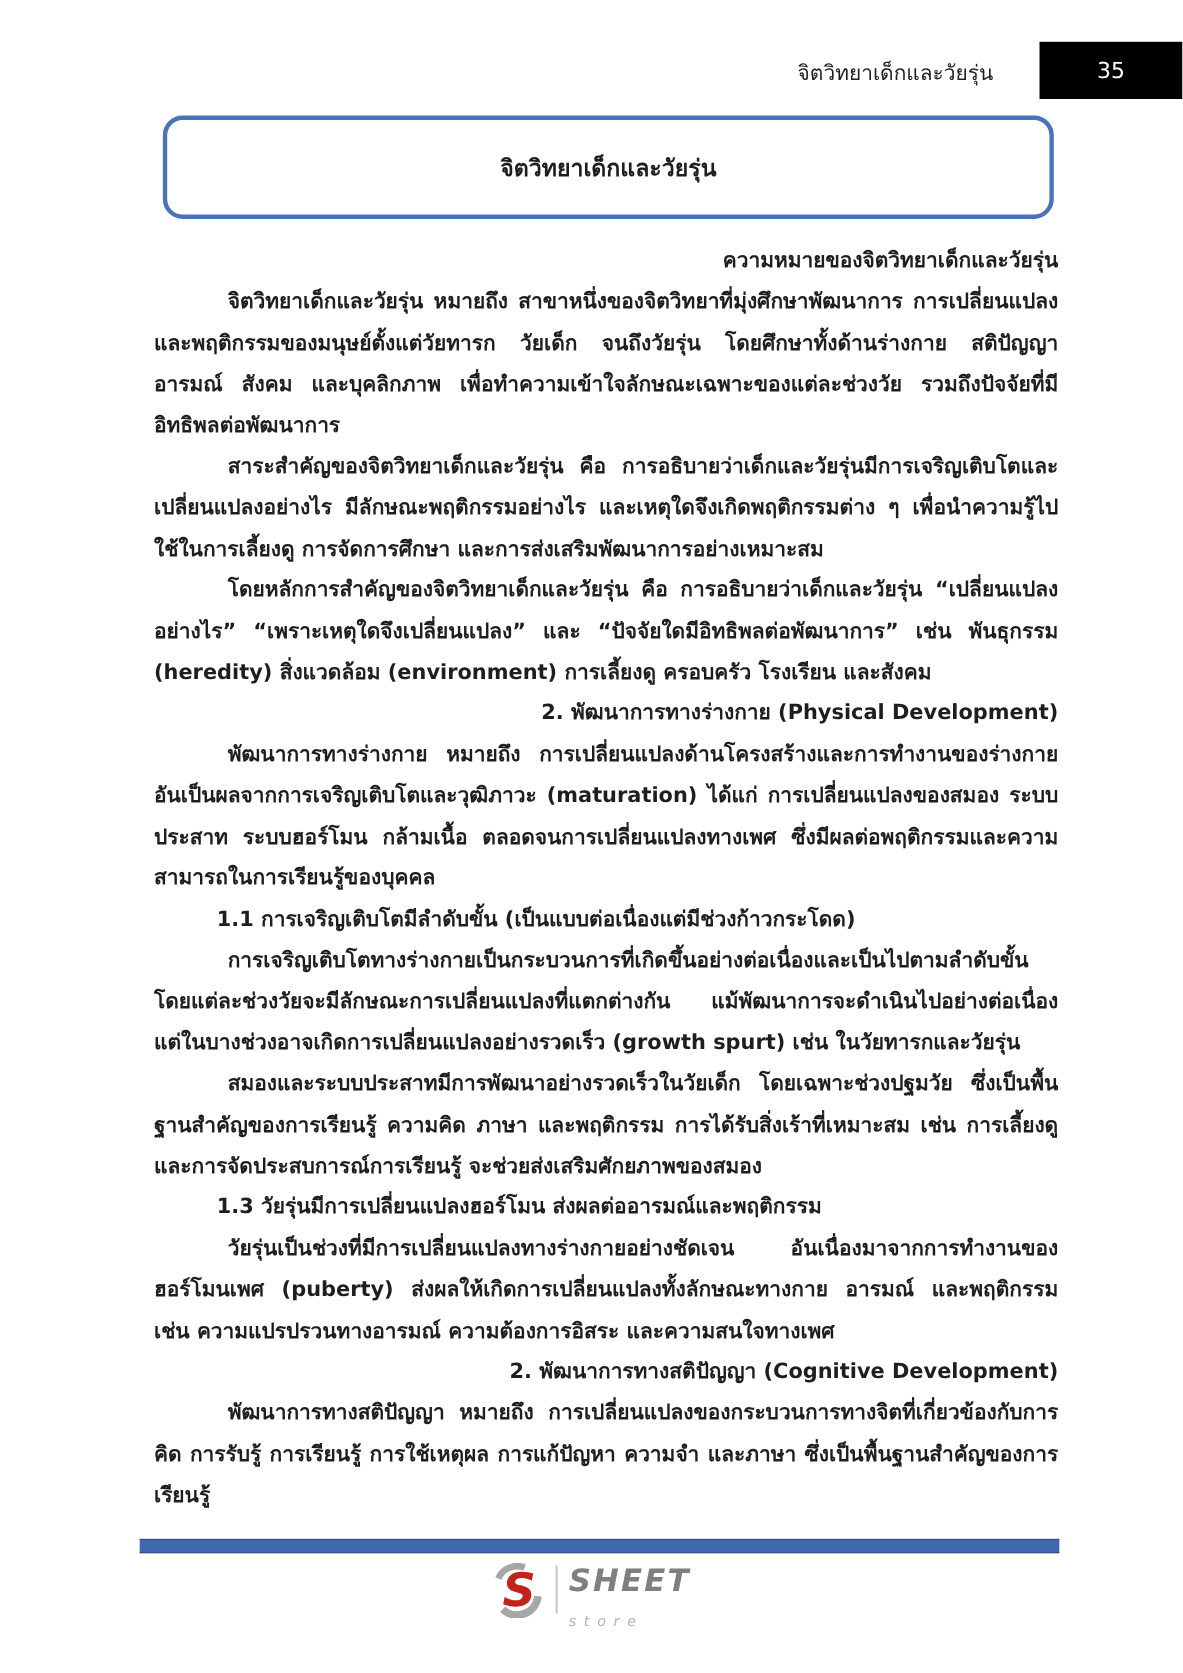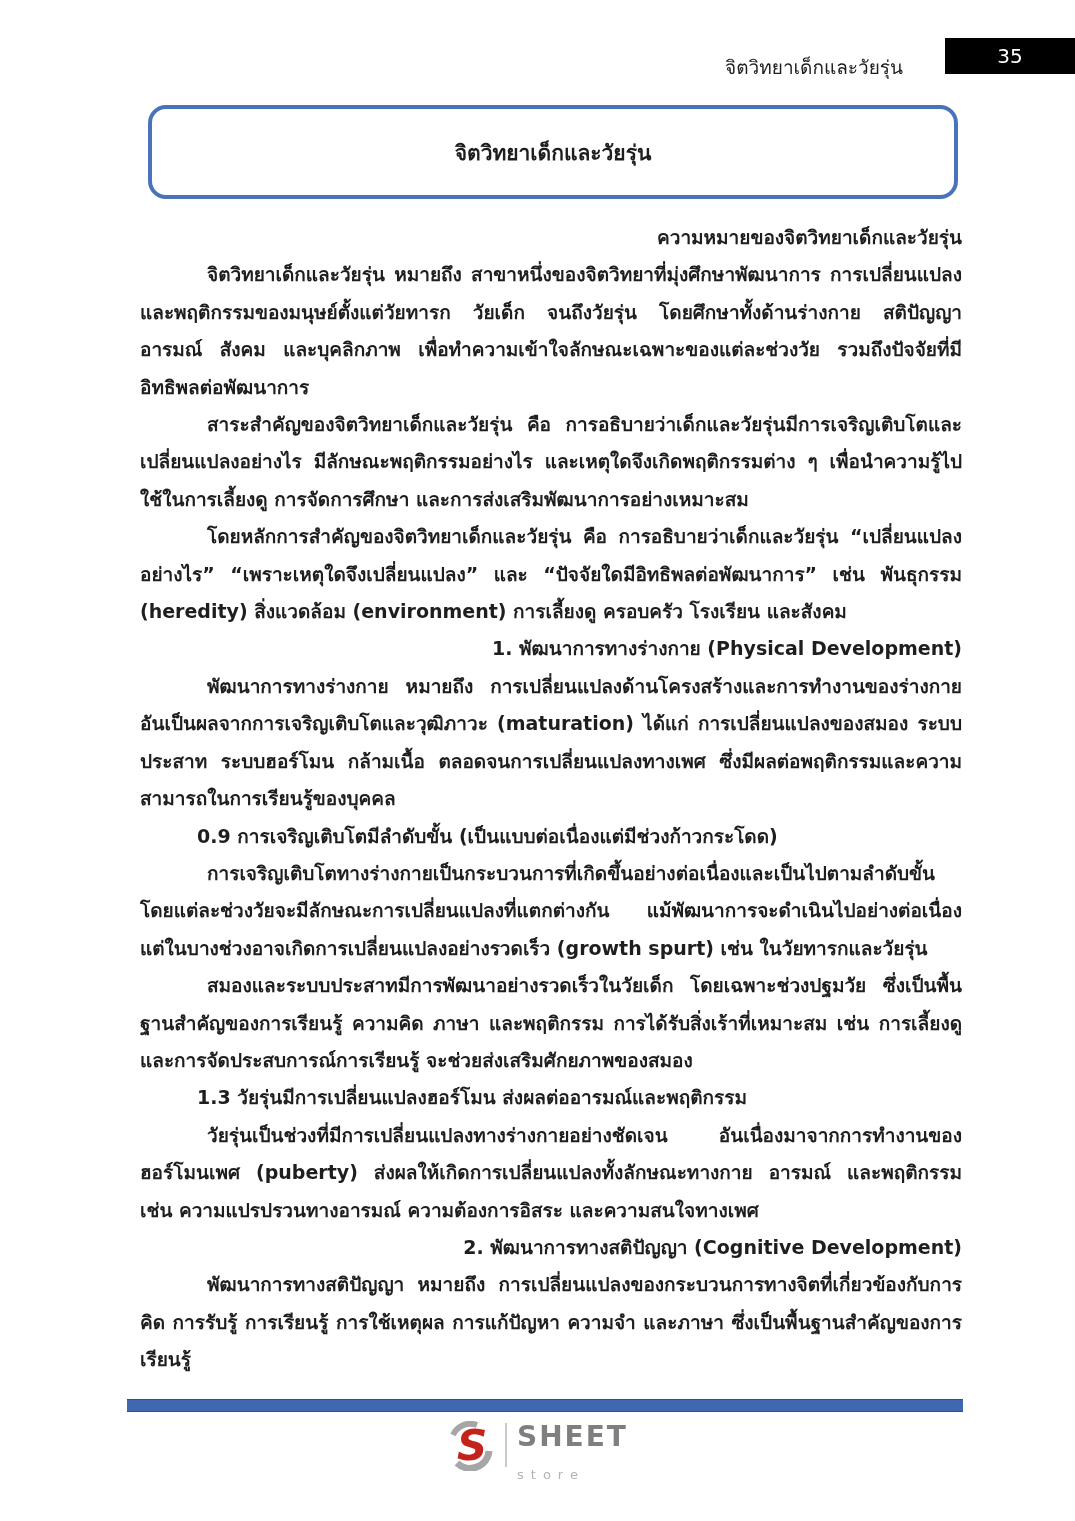--- a/index.html
+++ b/index.html
@@ -8,21 +8,21 @@
     font-family:"DejaVu Sans",sans-serif;color:#1e1e1e;
     -webkit-font-smoothing:antialiased;
   }
   .page{position:absolute;inset:0;width:1075px;height:1521px;background:#fff;overflow:hidden;}
 
   
   .running-title{
     position:absolute;top:52px;right:172px;font-size:19px;line-height:30px;color:#1e1e1e;
   }
   .page-number-box{
-    position:absolute;top:38px;left:945px;width:130px;height:36px;
+    position:absolute;top:38px;left:945px;width:130px;height:52px;
     background:var(--page-box-bg,#000);color:var(--page-box-text,#fff);
     display:flex;align-items:center;justify-content:center;font-size:20px;text-align:center;
   }
 
   
   .title-box{
     position:absolute;left:148px;top:105px;width:802px;height:86px;
     border:4px solid var(--accent-border,#4a74ba);border-radius:18px;
     display:flex;align-items:center;justify-content:center;background:#fff;
   }
@@ -41,21 +41,21 @@
   .footer-bar{
     position:absolute;left:127px;top:1399px;width:836px;height:11px;
     background:var(--footer-bar,#4068ae);border-top:1px solid #2f4f86;border-bottom:1px solid #2f4f86;
   }
   .footer-logo{
     position:absolute;left:0;top:1421px;width:1075px;
     display:flex;align-items:flex-start;justify-content:center;gap:10px;
   }
   .logo-mark{width:48px;height:50px;flex:0 0 auto;}
   .logo-divider{width:2px;height:44px;background:#c9c9c9;margin-top:2px;}
-  .logo-text-wrap{display:flex;flex-direction:column;align-items:flex-start;}
+  .logo-text-wrap{display:flex;flex-direction:column;align-items:flex-start;font-style:italic;}
   .brand-name{
     font-size:28px;font-weight:bold;color:var(--brand-gray,#7f7f7f);
     letter-spacing:2px;line-height:28px;margin-top:2px;
   }
   .brand-sub{
     font-size:13px;color:var(--brand-light-gray,#b3b3b3);
     letter-spacing:7px;line-height:16px;margin-top:16px;
   }
   .mark-s-text{
     font-family:"DejaVu Sans",sans-serif;font-weight:bold;font-style:italic;
@@ -73,23 +73,23 @@
 
   <div class="title-box">
     <span class="title-text">จิตวิทยาเด็กและวัยรุ่น</span>
   </div>
 
   <div class="doc-body" id="doc-body">
       <div class="blk-heading">ความหมายของจิตวิทยาเด็กและวัยรุ่น</div>
       <div class="blk-paragraph">จิตวิทยาเด็กและวัยรุ่น หมายถึง สาขาหนึ่งของจิตวิทยาที่มุ่งศึกษาพัฒนาการ การเปลี่ยนแปลงและพฤติกรรมของมนุษย์ตั้งแต่วัยทารก วัยเด็ก จนถึงวัยรุ่น โดยศึกษาทั้งด้านร่างกาย สติปัญญา อารมณ์ สังคม และบุคลิกภาพ เพื่อทำความเข้าใจลักษณะเฉพาะของแต่ละช่วงวัย รวมถึงปัจจัยที่มีอิทธิพลต่อพัฒนาการ</div>
       <div class="blk-paragraph">สาระสำคัญของจิตวิทยาเด็กและวัยรุ่น คือ การอธิบายว่าเด็กและวัยรุ่นมีการเจริญเติบโตและเปลี่ยนแปลงอย่างไร มีลักษณะพฤติกรรมอย่างไร และเหตุใดจึงเกิดพฤติกรรมต่าง ๆ เพื่อนำความรู้ไปใช้ในการเลี้ยงดู การจัดการศึกษา และการส่งเสริมพัฒนาการอย่างเหมาะสม</div>
       <div class="blk-paragraph">โดยหลักการสำคัญของจิตวิทยาเด็กและวัยรุ่น คือ การอธิบายว่าเด็กและวัยรุ่น “เปลี่ยนแปลงอย่างไร” “เพราะเหตุใดจึงเปลี่ยนแปลง” และ “ปัจจัยใดมีอิทธิพลต่อพัฒนาการ” เช่น พันธุกรรม (heredity) สิ่งแวดล้อม (environment) การเลี้ยงดู ครอบครัว โรงเรียน และสังคม</div>
-      <div class="blk-heading">1. พัฒนาการทางร่างกาย (Physical Development)</div>
+      <div class="blk-heading">2. พัฒนาการทางร่างกาย (Physical Development)</div>
       <div class="blk-paragraph">พัฒนาการทางร่างกาย หมายถึง การเปลี่ยนแปลงด้านโครงสร้างและการทำงานของร่างกาย อันเป็นผลจากการเจริญเติบโตและวุฒิภาวะ (maturation) ได้แก่ การเปลี่ยนแปลงของสมอง ระบบประสาท ระบบฮอร์โมน กล้ามเนื้อ ตลอดจนการเปลี่ยนแปลงทางเพศ ซึ่งมีผลต่อพฤติกรรมและความสามารถในการเรียนรู้ของบุคคล</div>
-      <div class="blk-subheading">0.9 การเจริญเติบโตมีลำดับขั้น (เป็นแบบต่อเนื่องแต่มีช่วงก้าวกระโดด)</div>
+      <div class="blk-subheading">1.1 การเจริญเติบโตมีลำดับขั้น (เป็นแบบต่อเนื่องแต่มีช่วงก้าวกระโดด)</div>
       <div class="blk-paragraph">การเจริญเติบโตทางร่างกายเป็นกระบวนการที่เกิดขึ้นอย่างต่อเนื่องและเป็นไปตามลำดับขั้น โดยแต่ละช่วงวัยจะมีลักษณะการเปลี่ยนแปลงที่แตกต่างกัน แม้พัฒนาการจะดำเนินไปอย่างต่อเนื่อง แต่ในบางช่วงอาจเกิดการเปลี่ยนแปลงอย่างรวดเร็ว (growth spurt) เช่น ในวัยทารกและวัยรุ่น</div>
       <div class="blk-paragraph">สมองและระบบประสาทมีการพัฒนาอย่างรวดเร็วในวัยเด็ก โดยเฉพาะช่วงปฐมวัย ซึ่งเป็นพื้นฐานสำคัญของการเรียนรู้ ความคิด ภาษา และพฤติกรรม การได้รับสิ่งเร้าที่เหมาะสม เช่น การเลี้ยงดูและการจัดประสบการณ์การเรียนรู้ จะช่วยส่งเสริมศักยภาพของสมอง</div>
       <div class="blk-subheading">1.3 วัยรุ่นมีการเปลี่ยนแปลงฮอร์โมน ส่งผลต่ออารมณ์และพฤติกรรม</div>
       <div class="blk-paragraph">วัยรุ่นเป็นช่วงที่มีการเปลี่ยนแปลงทางร่างกายอย่างชัดเจน อันเนื่องมาจากการทำงานของฮอร์โมนเพศ (puberty) ส่งผลให้เกิดการเปลี่ยนแปลงทั้งลักษณะทางกาย อารมณ์ และพฤติกรรม เช่น ความแปรปรวนทางอารมณ์ ความต้องการอิสระ และความสนใจทางเพศ</div>
       <div class="blk-heading">2. พัฒนาการทางสติปัญญา (Cognitive Development)</div>
       <div class="blk-paragraph">พัฒนาการทางสติปัญญา หมายถึง การเปลี่ยนแปลงของกระบวนการทางจิตที่เกี่ยวข้องกับการคิด การรับรู้ การเรียนรู้ การใช้เหตุผล การแก้ปัญหา ความจำ และภาษา ซึ่งเป็นพื้นฐานสำคัญของการเรียนรู้</div>
     </div>
 
   <div class="footer-bar"></div>
   <div class="footer-logo">

